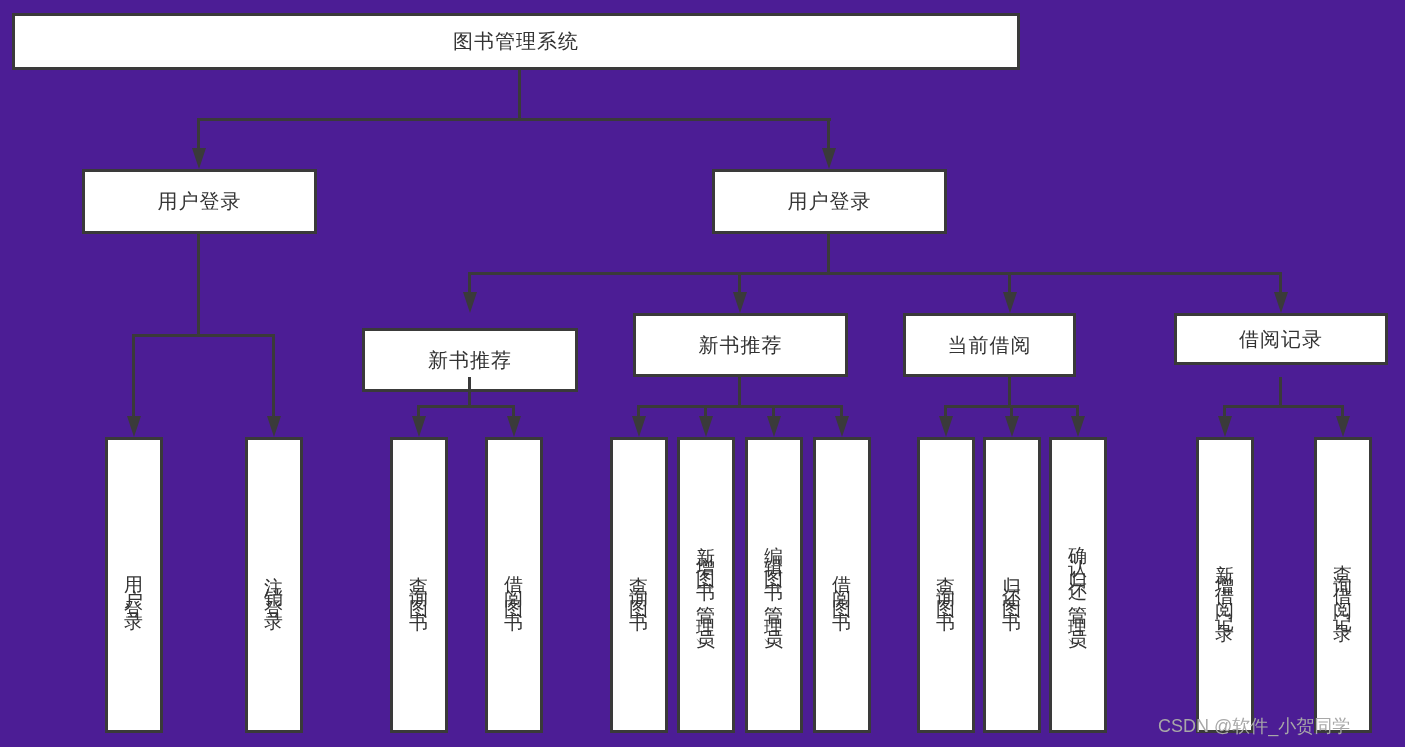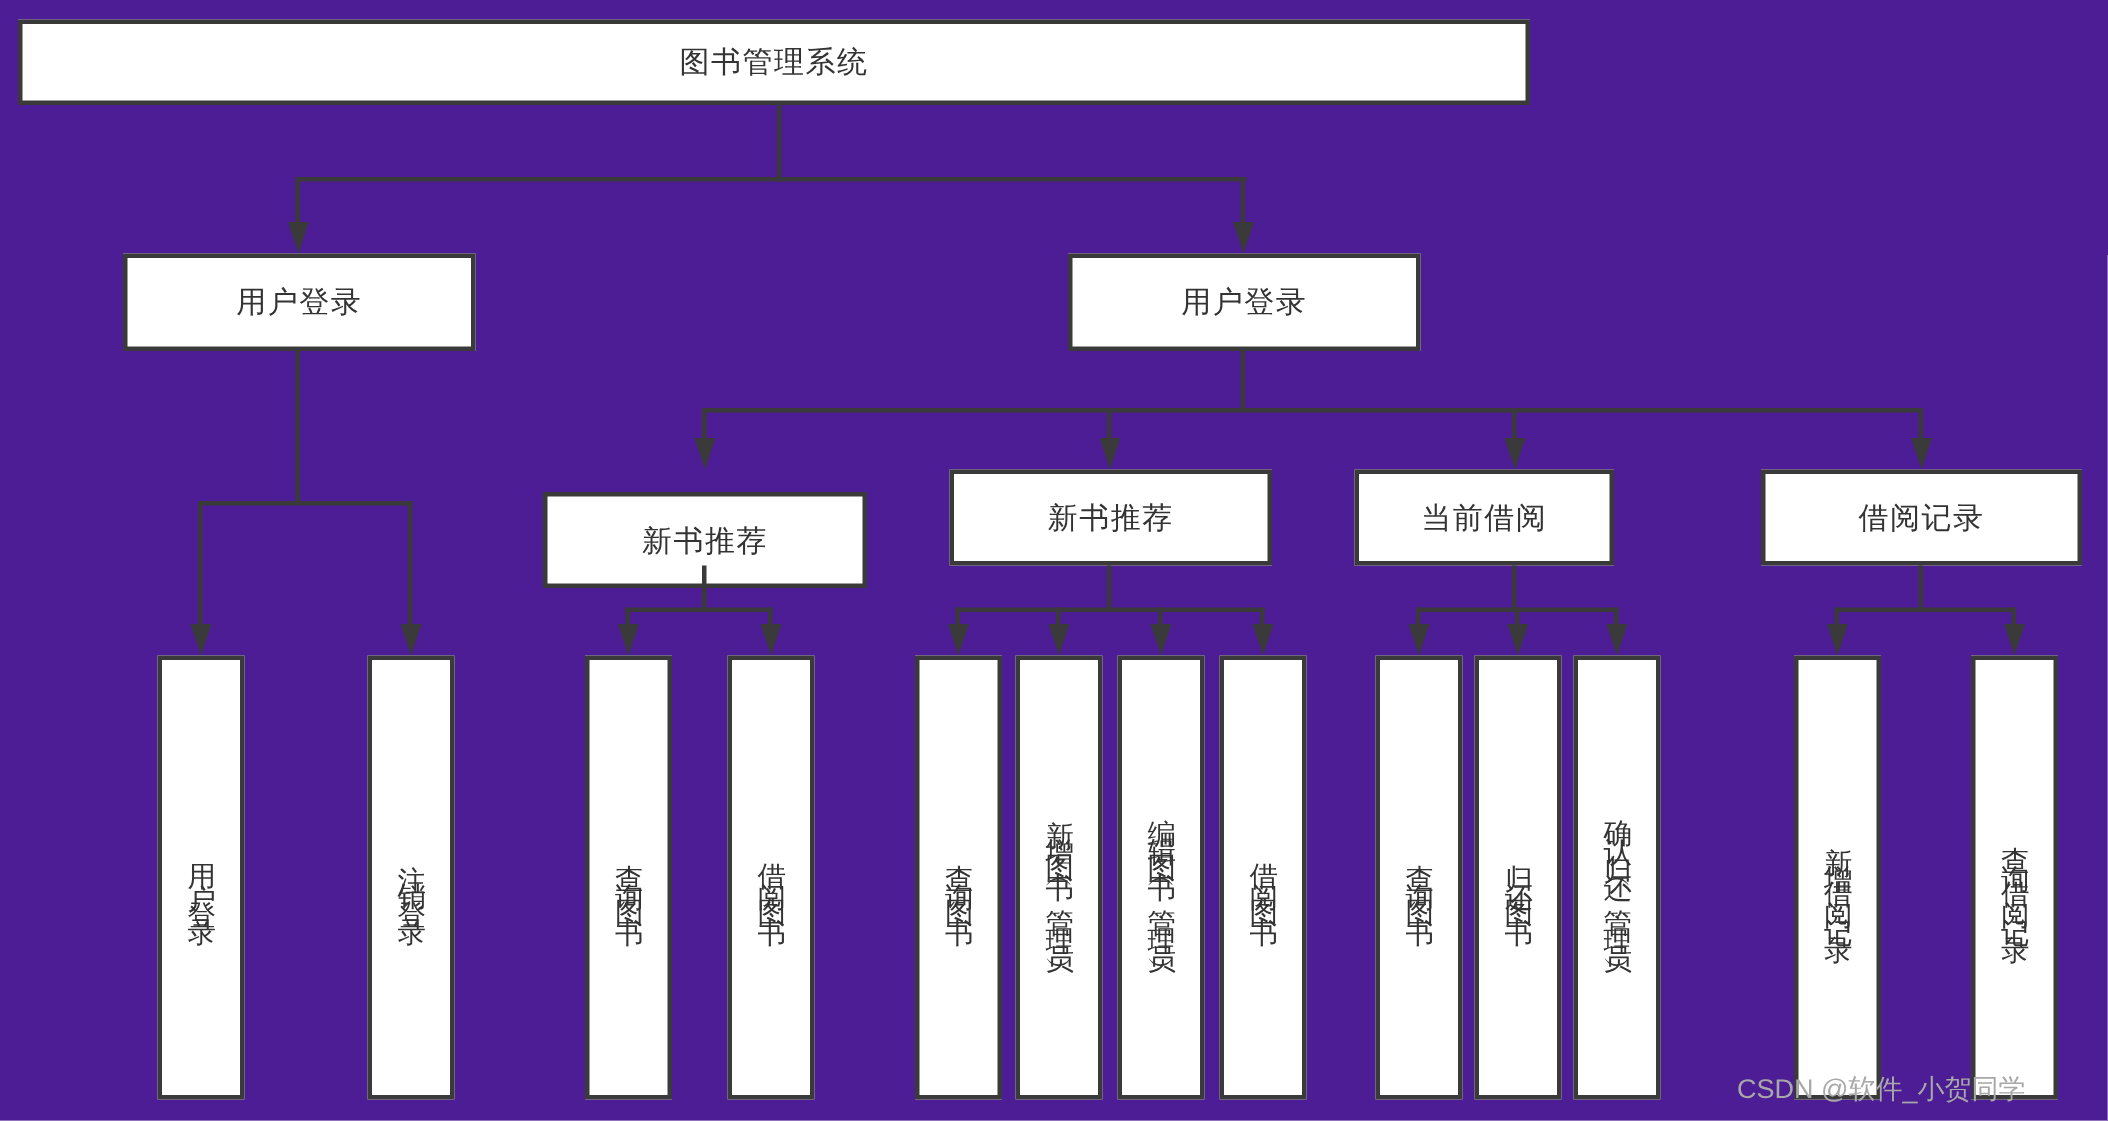--- a/index.html
+++ b/index.html
@@ -73,21 +73,21 @@
 
   <div class="box" style="left:362px;top:328px;width:216px;height:64px">
     <span class="lbl">新书推荐</span>
   </div>
   <div class="box" style="left:633px;top:313px;width:215px;height:64px">
     <span class="lbl">新书推荐</span>
   </div>
   <div class="box" style="left:903px;top:313px;width:173px;height:64px">
     <span class="lbl">当前借阅</span>
   </div>
-  <div class="box" style="left:1174px;top:313px;width:214px;height:64px">
+  <div class="box" style="left:1174px;top:313px;width:214px;height:52px">
     <span class="lbl">借阅记录</span>
   </div>
 
   <div class="vline" style="left:468px;top:377px;height:31px"></div>
   <div class="hline" style="left:417px;top:405px;width:98px"></div>
   <div class="vline" style="left:417px;top:405px;height:13px"></div>
   <div class="arrow" style="left:412px;top:416px"></div>
   <div class="vline" style="left:512px;top:405px;height:13px"></div>
   <div class="arrow" style="left:507px;top:416px"></div>
 

